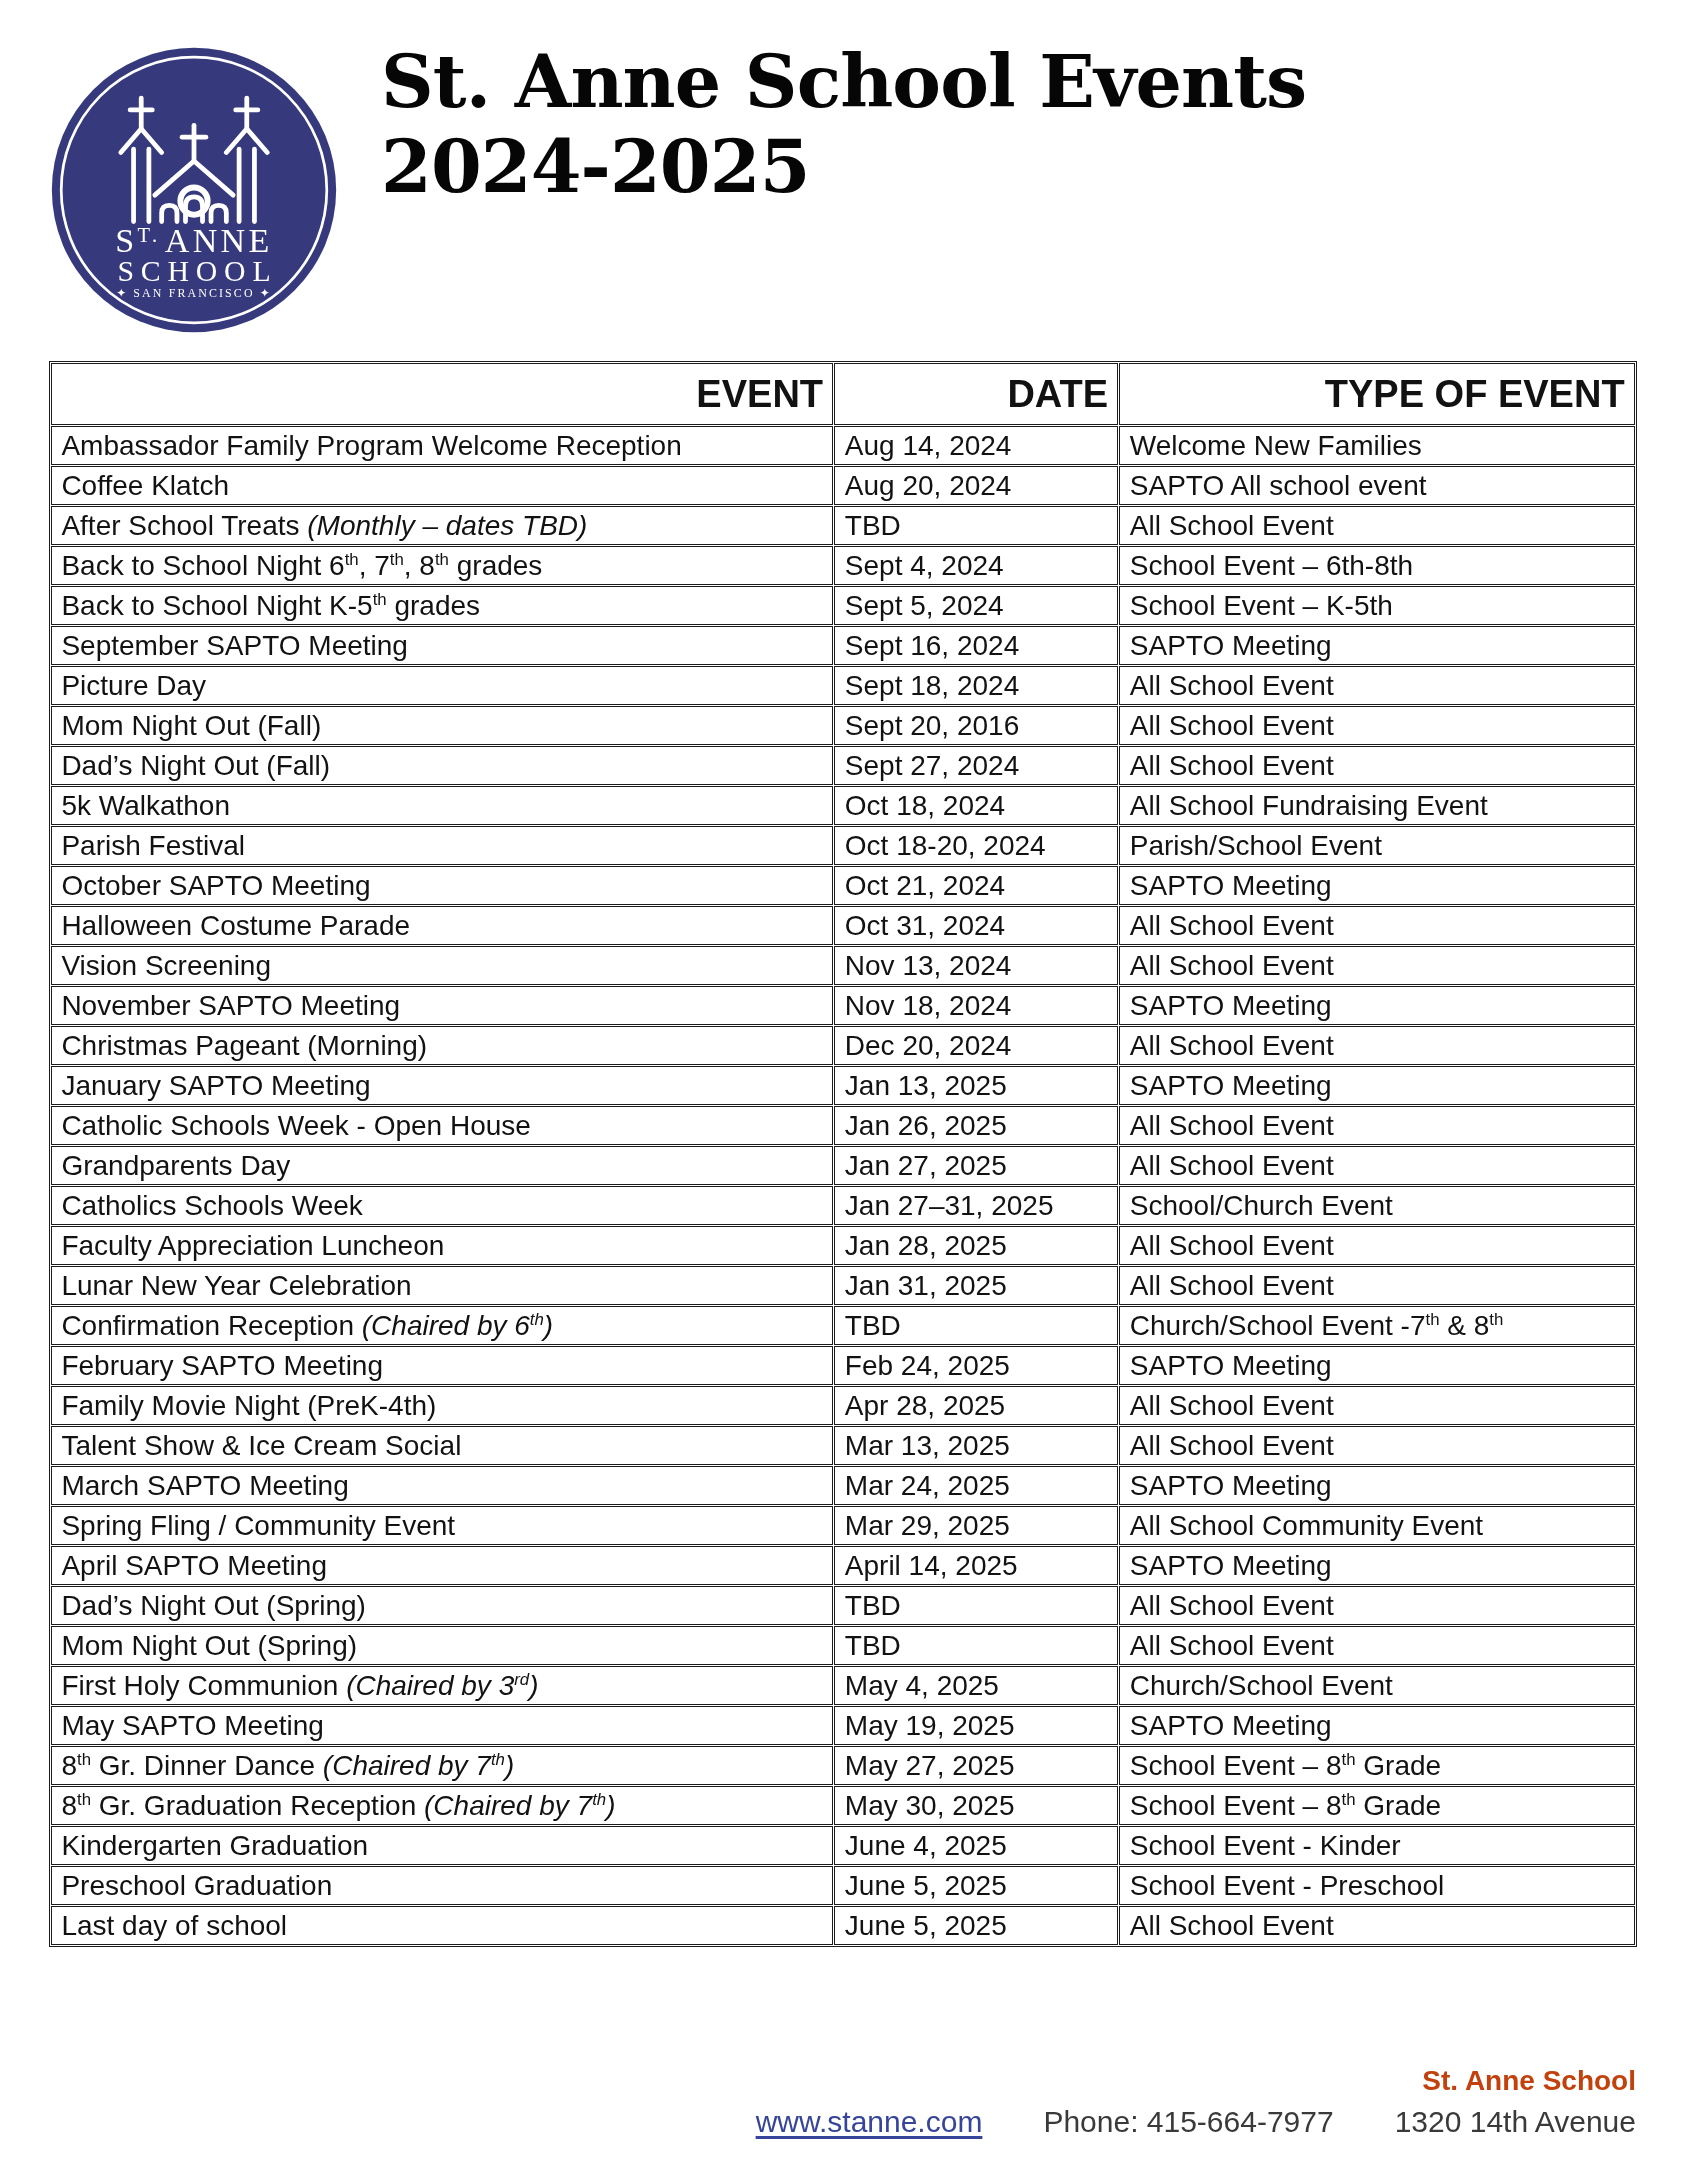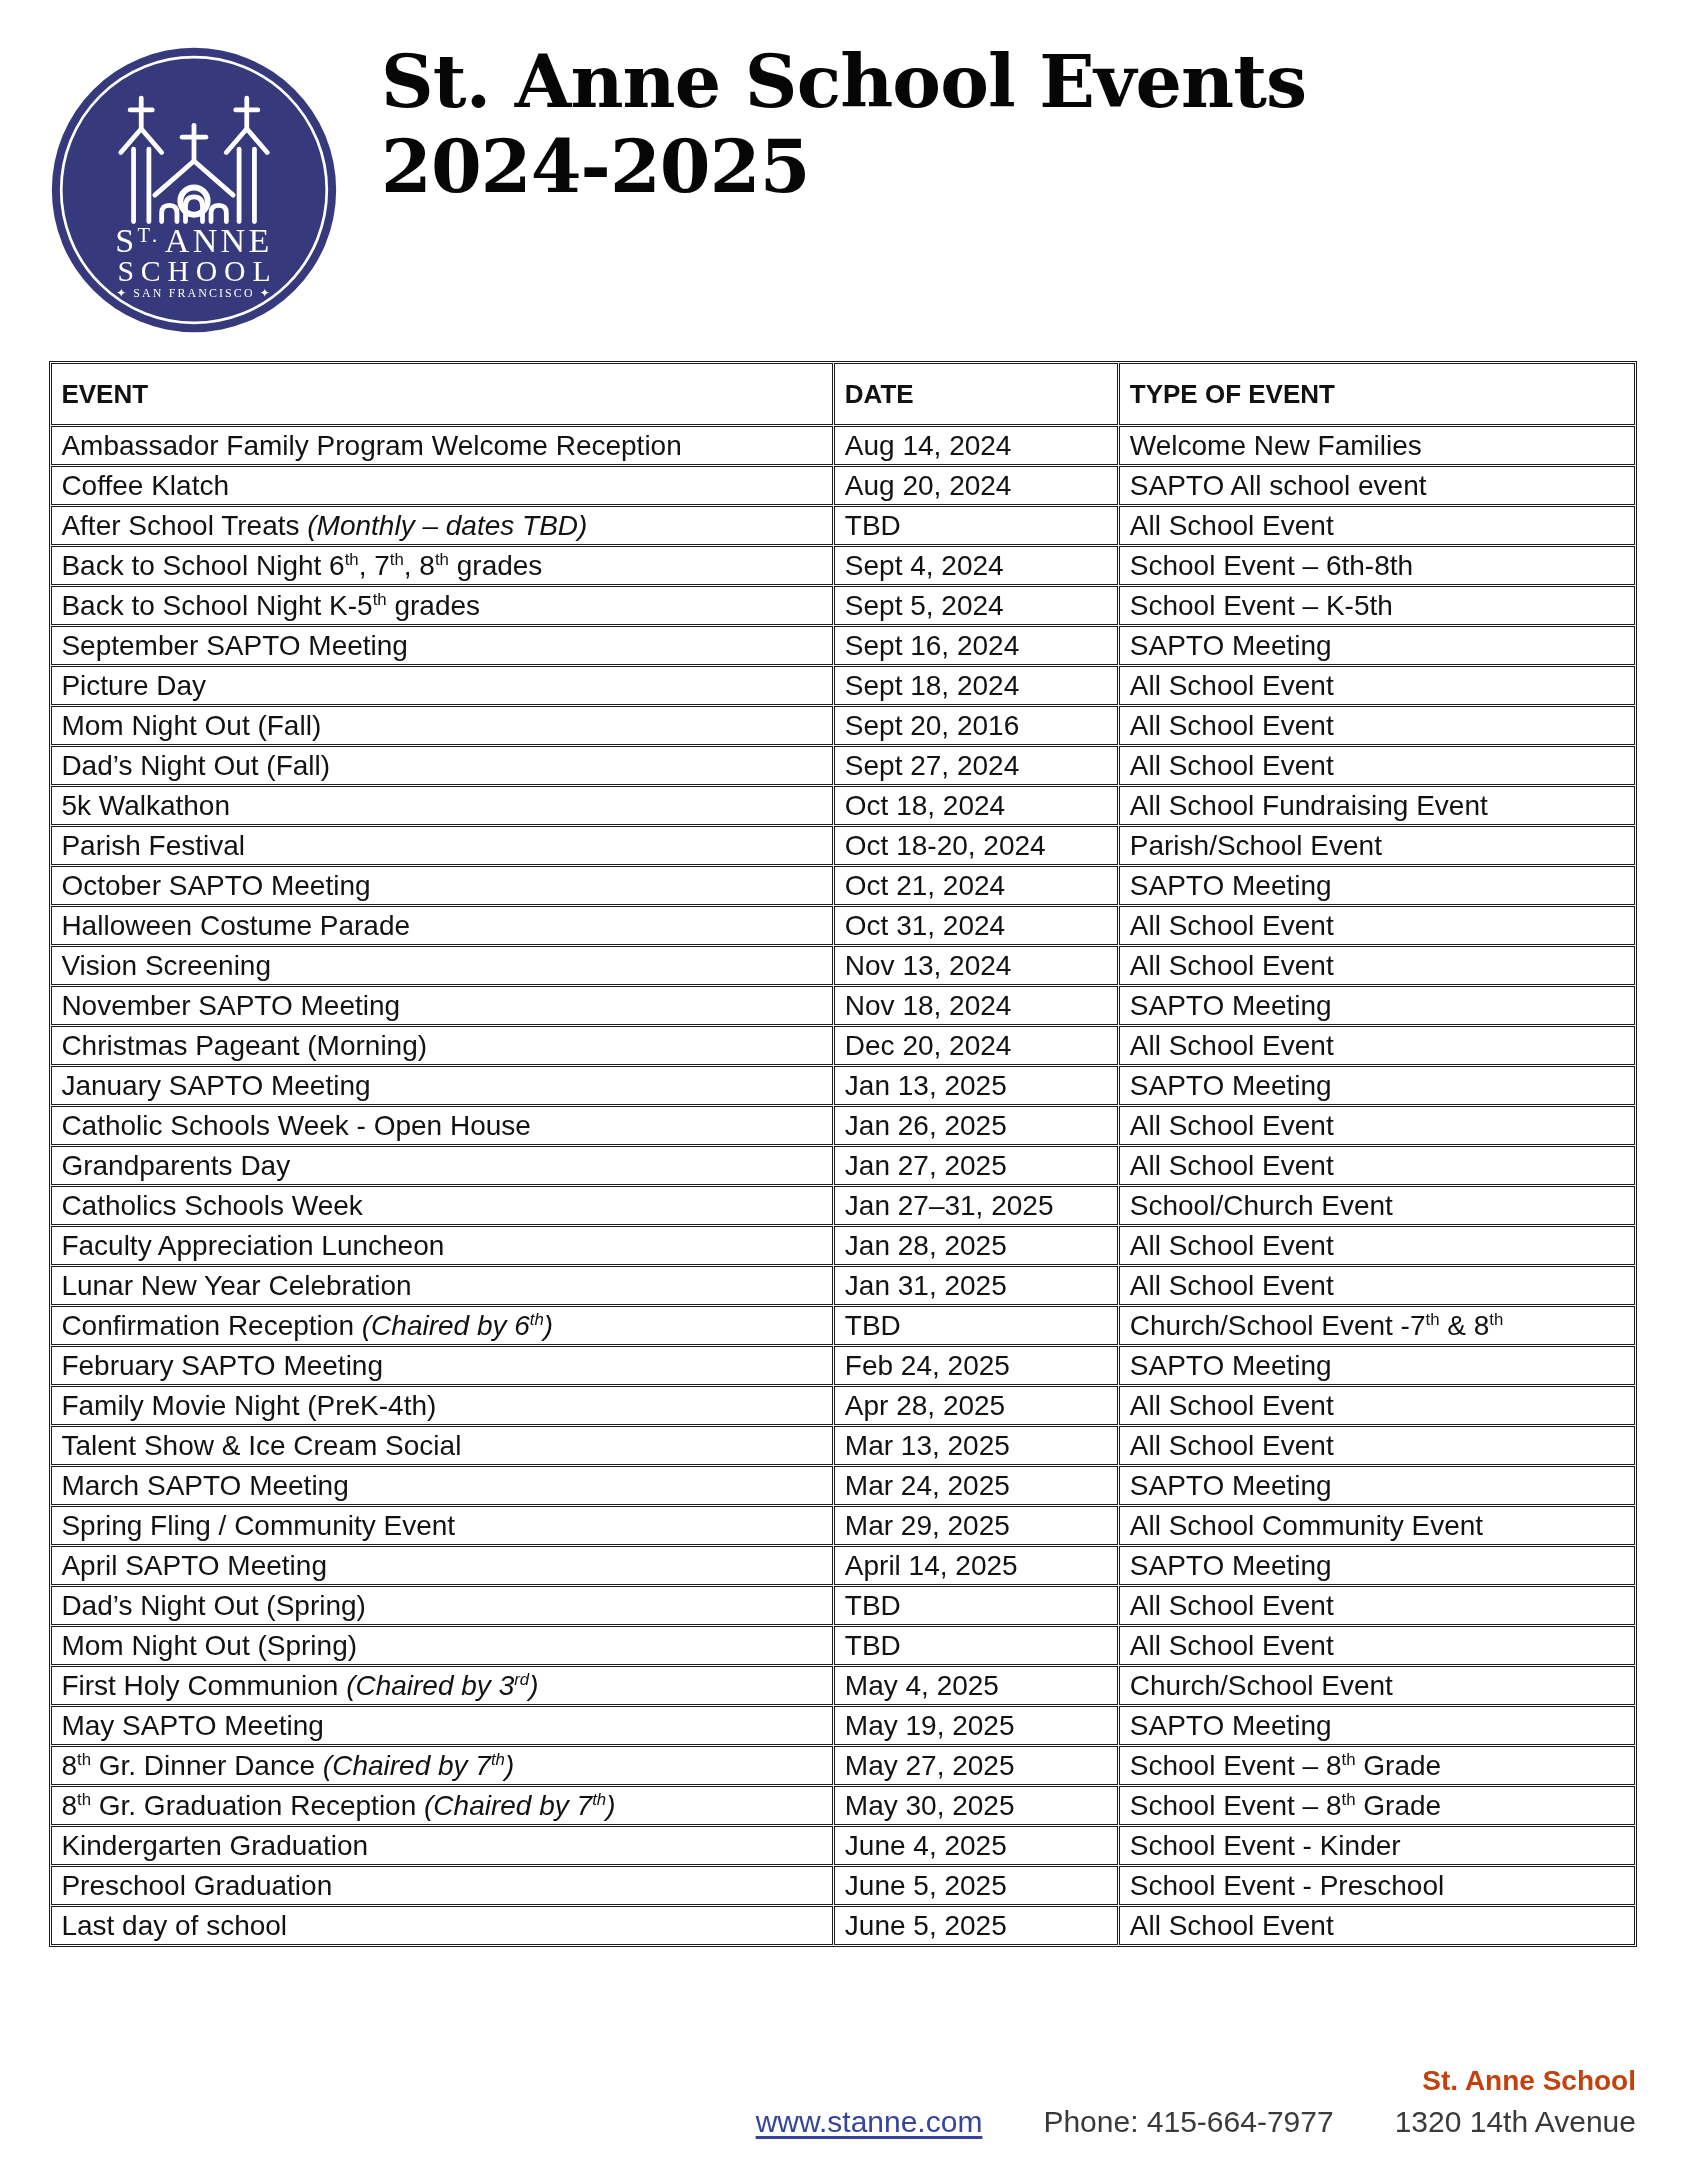--- a/index.html
+++ b/index.html
@@ -43,21 +43,21 @@
   .col-type  { width:512px; }
   .events th, .events td {
     border:1.3px solid var(--border,#1c1c1c);
     padding:0 9.4px;
     vertical-align:middle;
     color:#121212;
     white-space:nowrap;
     overflow:hidden;
     text-align:left;
   }
-  .events th { height:60px; font-size:26px; font-weight:700; }
+  .events th { height:60px; font-size:38px; font-weight:700;text-align:right; }
   .events td { height:37px; font-size:28px; font-weight:400; }
   .events sup { font-size:60%; line-height:0; vertical-align:super; }
   .events i { font-style:italic; }
 
   
   .footer { position:absolute; right:49px; top:2065px; text-align:right; }
   .footer-school { font-size:28px; font-weight:700; color:#c2410c; }
   .footer-line {
     display:flex; gap:61px; justify-content:flex-start; align-items:baseline;
     margin-top:7.7px; font-size:30px; color:#3a3a3a;

